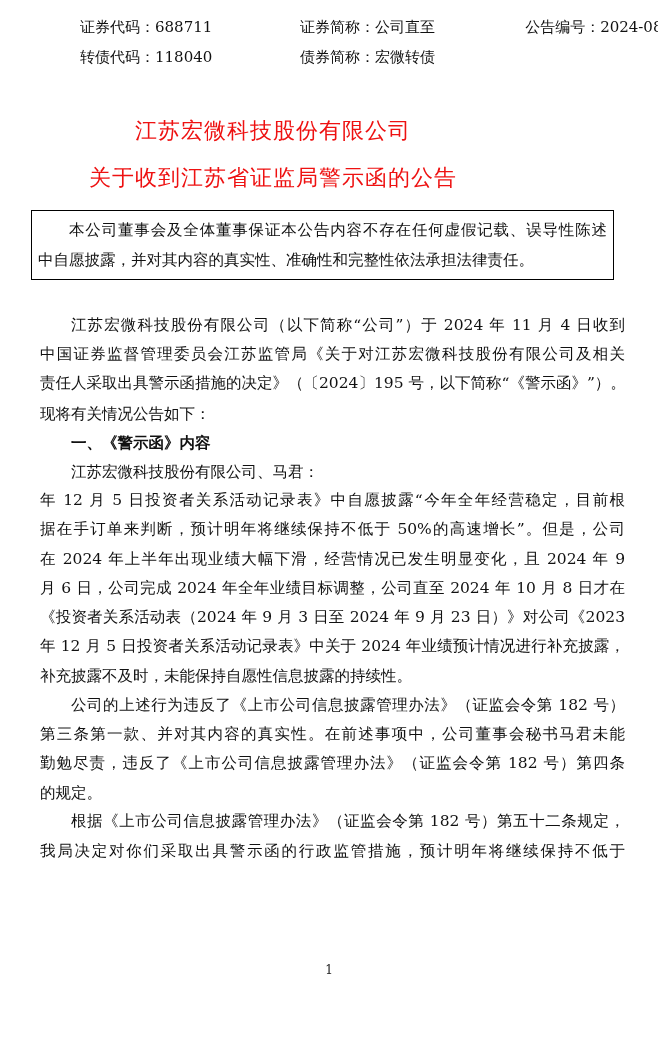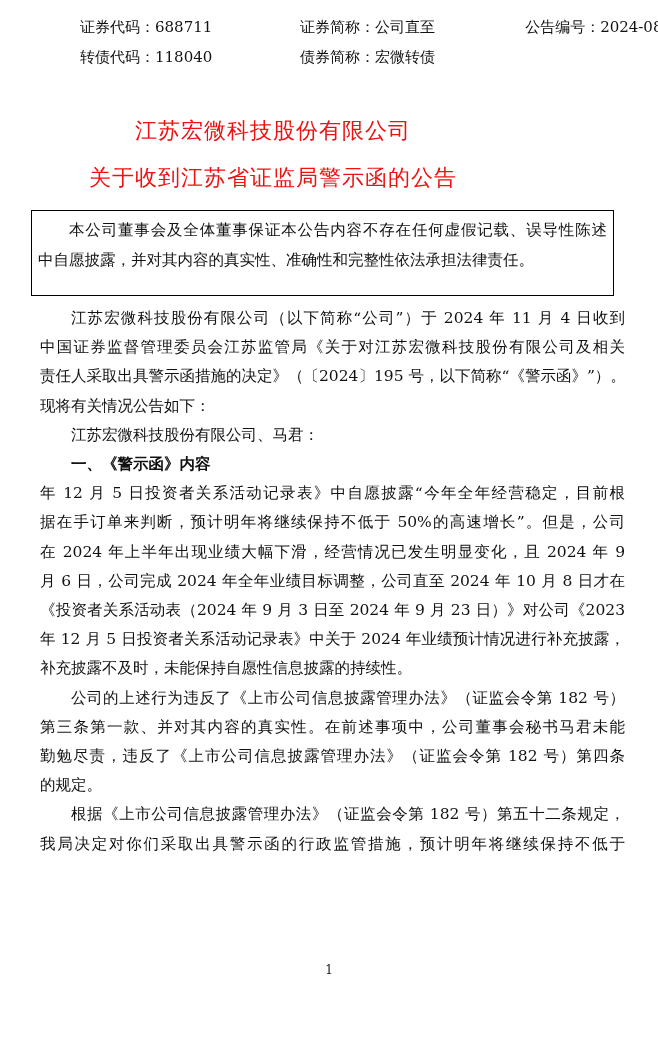--- a/index.html
+++ b/index.html
@@ -38,40 +38,40 @@
       letter-spacing: 1px;
     }
     .title.t1 { top: 116px; }
     .title.t2 { top: 163px; }
 
     .notice-box {
       position: absolute;
       left: 31px;
       top: 210px;
       width: 583px;
-      height: 86px;
+      height: 70px;
       border: 1.5px solid #000;
       box-sizing: border-box;
       font-size: 15.5px;
       line-height: 30px;
       padding: 4px 6px 0 6px;
     }
     .notice-box p { margin: 0; text-indent: 2em; text-align: justify; text-align-last: justify; }
     .notice-box p.last { text-align-last: left; }
 
     .body {
       position: absolute;
       left: 40px;
-      top: 304px;
+      top: 311px;
       width: 585px;
       font-size: 15.5px;
       line-height: 29.2px;
     }
     .line { display: block; text-align: justify; text-align-last: justify; white-space: nowrap; }
-    .line.last { text-align-last: left; }
+    .line.last { text-align-last: left; font-family: Liberation Serif, serif; }
     .heading { font-weight: bold; font-family: "DejaVu Sans", "Liberation Sans", sans-serif; padding-left: 2em; }
     .ind { padding-left: 2em; }
 
     .page-number {
       position: absolute;
       left: 0;
       top: 963px;
       width: 658px;
       text-align: center;
       font-size: 12px;
@@ -101,22 +101,22 @@
   <p class="last" style="text-indent:0">中自愿披露，并对其内容的真实性、准确性和完整性依法承担法律责任。</p>
 </div>
 
 <div class="body">
   <div>
     <span class="line ind">江苏宏微科技股份有限公司（以下简称“公司”）于 2024 年 11 月 4 日收到</span>
     <span class="line">中国证券监督管理委员会江苏监管局《关于对江苏宏微科技股份有限公司及相关</span>
     <span class="line">责任人采取出具警示函措施的决定》（〔2024〕195 号，以下简称“《警示函》”）。</span>
     <span class="line last">现将有关情况公告如下：</span>
   </div>
+  <div class="line last heading">一、《警示函》内容</div>
   <div class="line last ind">江苏宏微科技股份有限公司、马君：</div>
-  <div class="line last heading">一、《警示函》内容</div>
   <div>
     <span class="line">年 12 月 5 日投资者关系活动记录表》中自愿披露“今年全年经营稳定，目前根</span>
     <span class="line">据在手订单来判断，预计明年将继续保持不低于 50%的高速增长”。但是，公司</span>
     <span class="line">在 2024 年上半年出现业绩大幅下滑，经营情况已发生明显变化，且 2024 年 9</span>
     <span class="line">月 6 日，公司完成 2024 年全年业绩目标调整，公司直至 2024 年 10 月 8 日才在</span>
     <span class="line">《投资者关系活动表（2024 年 9 月 3 日至 2024 年 9 月 23 日）》对公司《2023</span>
     <span class="line">年 12 月 5 日投资者关系活动记录表》中关于 2024 年业绩预计情况进行补充披露，</span>
     <span class="line last">补充披露不及时，未能保持自愿性信息披露的持续性。</span>
   </div>
   <div>

